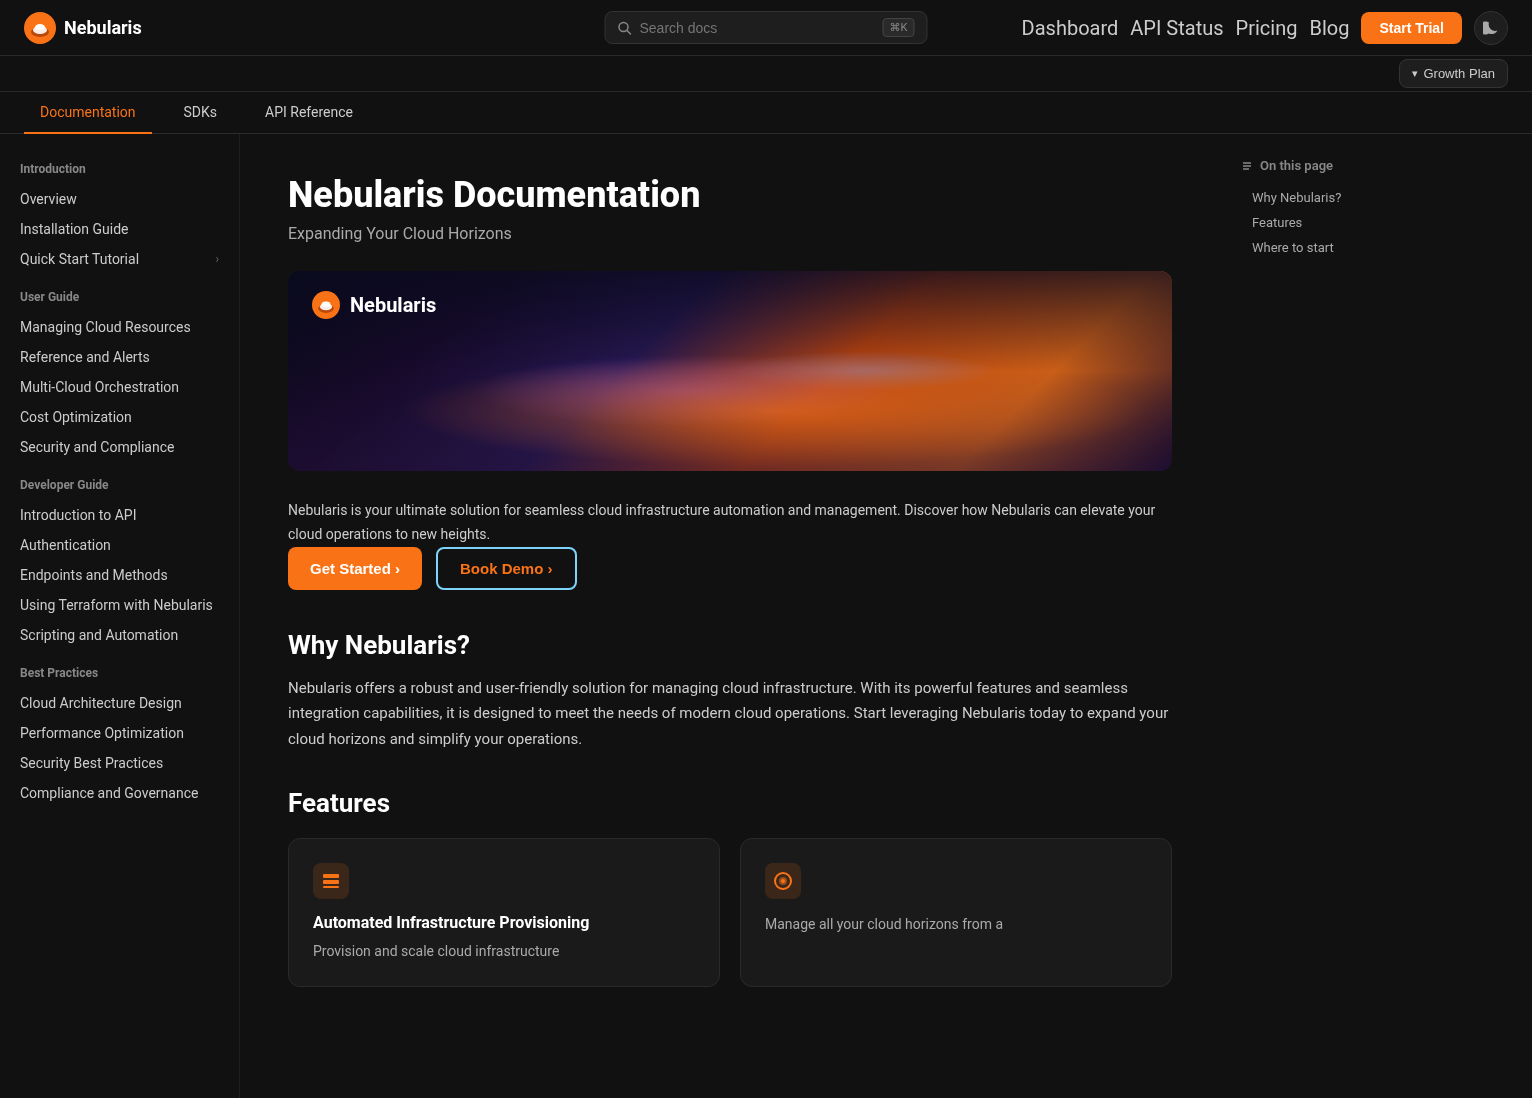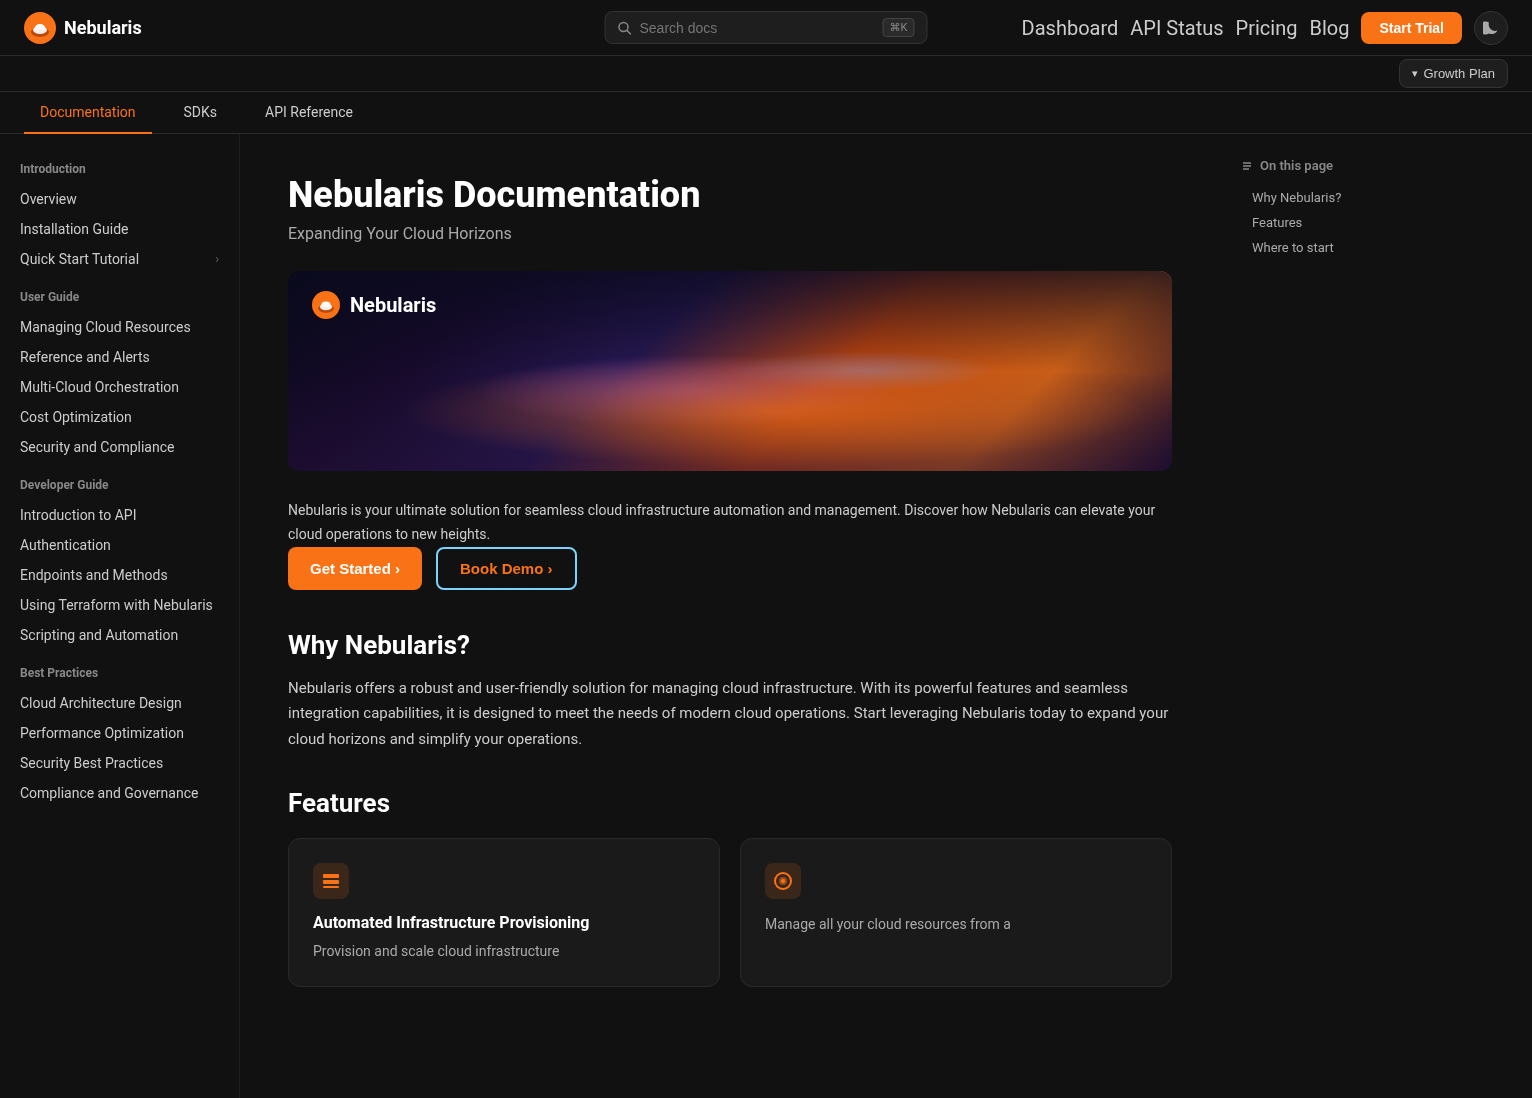--- a/index.html
+++ b/index.html
@@ -532,21 +532,21 @@
       </div>
 
       <div class="feature-card">
         <div class="feature-icon-wrap">
           <svg width="20" height="20" viewBox="0 0 20 20" fill="none">
             <circle cx="10" cy="10" r="8" stroke="#f97316" stroke-width="2"></circle>
             <circle cx="10" cy="10" r="4" fill="#f97316" opacity="0.5"></circle>
             <circle cx="10" cy="10" r="2" fill="#f97316"></circle>
           </svg>
         </div>
-        <div class="feature-card-desc">Manage all your cloud resources from a</div>
+        <div class="feature-card-desc">Manage all your cloud horizons from a</div>
       </div>
     </div>
   </main>
 
   <aside class="right-sidebar">
     <div class="on-this-page-title">
       <svg width="14" height="14" viewBox="0 0 14 14" fill="#888">
         <line x1="3" y1="4" x2="11" y2="4" stroke="#888" stroke-width="1.5"></line>
         <line x1="3" y1="7" x2="11" y2="7" stroke="#888" stroke-width="1.5"></line>
         <line x1="3" y1="10" x2="9" y2="10" stroke="#888" stroke-width="1.5"></line>

